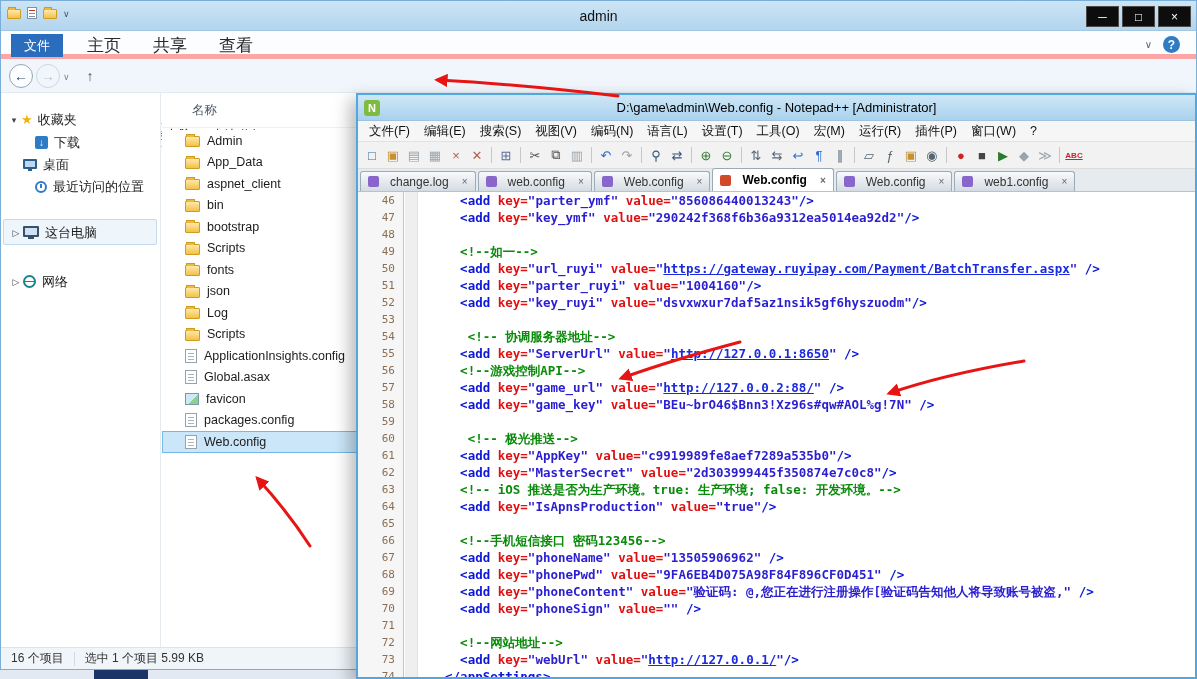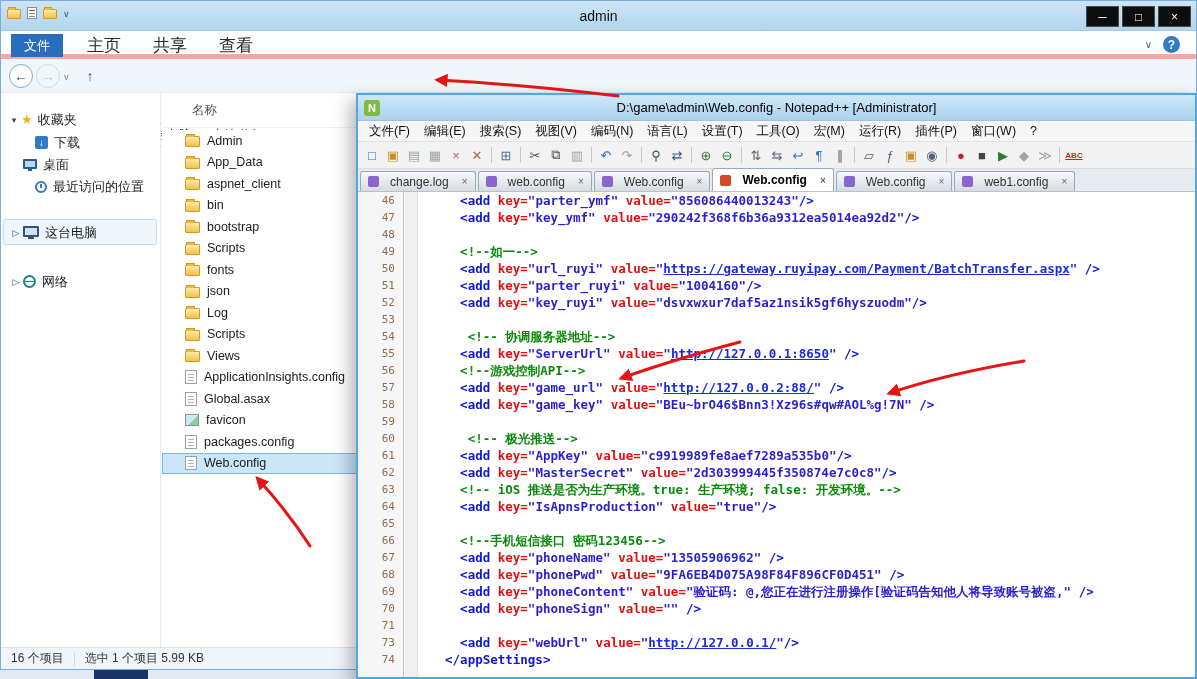--- a/index.html
+++ b/index.html
@@ -255,24 +255,20 @@
           <span class="ic ic-folder"></span>
           <span class="file-label">json</span>
         </div>
         <div class="file-row">
           <span class="ic ic-folder"></span>
           <span class="file-label">Log</span>
         </div>
         <div class="file-row">
           <span class="ic ic-folder"></span>
           <span class="file-label">Scripts</span>
-        </div>
-        <div class="file-row">
-          <span class="ic ic-folder"></span>
-          <span class="file-label">Views</span>
         </div>
         <div class="file-row">
           <span class="ic ic-doc"></span>
           <span class="file-label">ApplicationInsights.config</span>
         </div>
         <div class="file-row">
           <span class="ic ic-doc"></span>
           <span class="file-label">Global.asax</span>
         </div>
         <div class="file-row">
@@ -415,20 +411,21 @@
           <div class="ed-line"><span class="ed-num">62</span><span class="ed-fold"></span><span class="ed-code"><span class="tk-x">    </span><span class="tk-t">&lt;add </span><span class="tk-a">key=</span><span class="tk-s">"MasterSecret"</span><span class="tk-x"> </span><span class="tk-a">value=</span><span class="tk-s">"2d303999445f350874e7c0c8"</span><span class="tk-t">/&gt;</span></span></div>
           <div class="ed-line"><span class="ed-num">63</span><span class="ed-fold"></span><span class="ed-code"><span class="tk-x">    </span><span class="tk-c">&lt;!-- iOS 推送是否为生产环境。true: 生产环境; false: 开发环境。--&gt;</span></span></div>
           <div class="ed-line"><span class="ed-num">64</span><span class="ed-fold"></span><span class="ed-code"><span class="tk-x">    </span><span class="tk-t">&lt;add </span><span class="tk-a">key=</span><span class="tk-s">"IsApnsProduction"</span><span class="tk-x"> </span><span class="tk-a">value=</span><span class="tk-s">"true"</span><span class="tk-t">/&gt;</span></span></div>
           <div class="ed-line"><span class="ed-num">65</span><span class="ed-fold"></span><span class="ed-code"></span></div>
           <div class="ed-line"><span class="ed-num">66</span><span class="ed-fold"></span><span class="ed-code"><span class="tk-x">    </span><span class="tk-c">&lt;!--手机短信接口 密码123456--&gt;</span></span></div>
           <div class="ed-line"><span class="ed-num">67</span><span class="ed-fold"></span><span class="ed-code"><span class="tk-x">    </span><span class="tk-t">&lt;add </span><span class="tk-a">key=</span><span class="tk-s">"phoneName"</span><span class="tk-x"> </span><span class="tk-a">value=</span><span class="tk-s">"13505906962"</span><span class="tk-x"> </span><span class="tk-t">/&gt;</span></span></div>
           <div class="ed-line"><span class="ed-num">68</span><span class="ed-fold"></span><span class="ed-code"><span class="tk-x">    </span><span class="tk-t">&lt;add </span><span class="tk-a">key=</span><span class="tk-s">"phonePwd"</span><span class="tk-x"> </span><span class="tk-a">value=</span><span class="tk-s">"9FA6EB4D075A98F84F896CF0D451"</span><span class="tk-x"> </span><span class="tk-t">/&gt;</span></span></div>
           <div class="ed-line"><span class="ed-num">69</span><span class="ed-fold"></span><span class="ed-code"><span class="tk-x">    </span><span class="tk-t">&lt;add </span><span class="tk-a">key=</span><span class="tk-s">"phoneContent"</span><span class="tk-x"> </span><span class="tk-a">value=</span><span class="tk-s">"验证码: @,您正在进行注册操作[验证码告知他人将导致账号被盗,"</span><span class="tk-x"> </span><span class="tk-t">/&gt;</span></span></div>
           <div class="ed-line"><span class="ed-num">70</span><span class="ed-fold"></span><span class="ed-code"><span class="tk-x">    </span><span class="tk-t">&lt;add </span><span class="tk-a">key=</span><span class="tk-s">"phoneSign"</span><span class="tk-x"> </span><span class="tk-a">value=</span><span class="tk-s">""</span><span class="tk-x"> </span><span class="tk-t">/&gt;</span></span></div>
           <div class="ed-line"><span class="ed-num">71</span><span class="ed-fold"></span><span class="ed-code"></span></div>
+          <div class="ed-line"><span class="ed-num">72</span><span class="ed-fold"></span><span class="ed-code"><span class="tk-x">    </span><span class="tk-c">&lt;!--网站地址--&gt;</span></span></div>
           <div class="ed-line"><span class="ed-num">73</span><span class="ed-fold"></span><span class="ed-code"><span class="tk-x">    </span><span class="tk-t">&lt;add </span><span class="tk-a">key=</span><span class="tk-s">"webUrl"</span><span class="tk-x"> </span><span class="tk-a">value=</span><span class="tk-s">"</span><span class="tk-l">http://127.0.0.1/</span><span class="tk-s">"</span><span class="tk-t">/&gt;</span></span></div>
           <div class="ed-line"><span class="ed-num">74</span><span class="ed-fold"></span><span class="ed-code"><span class="tk-x">  </span><span class="tk-t">&lt;/appSettings&gt;</span></span></div>
         </div>
     </div>
   </div>
 
   <svg id="arrows" viewBox="0 0 1197 679">
     <defs>
       <marker id="ah" markerWidth="4.5" markerHeight="4.5" refX="3.2" refY="2.25" orient="auto" markerUnits="strokeWidth">
         <path d="M0,0 L4.5,2.25 L0,4.5 Z" fill="#e81414"></path>

